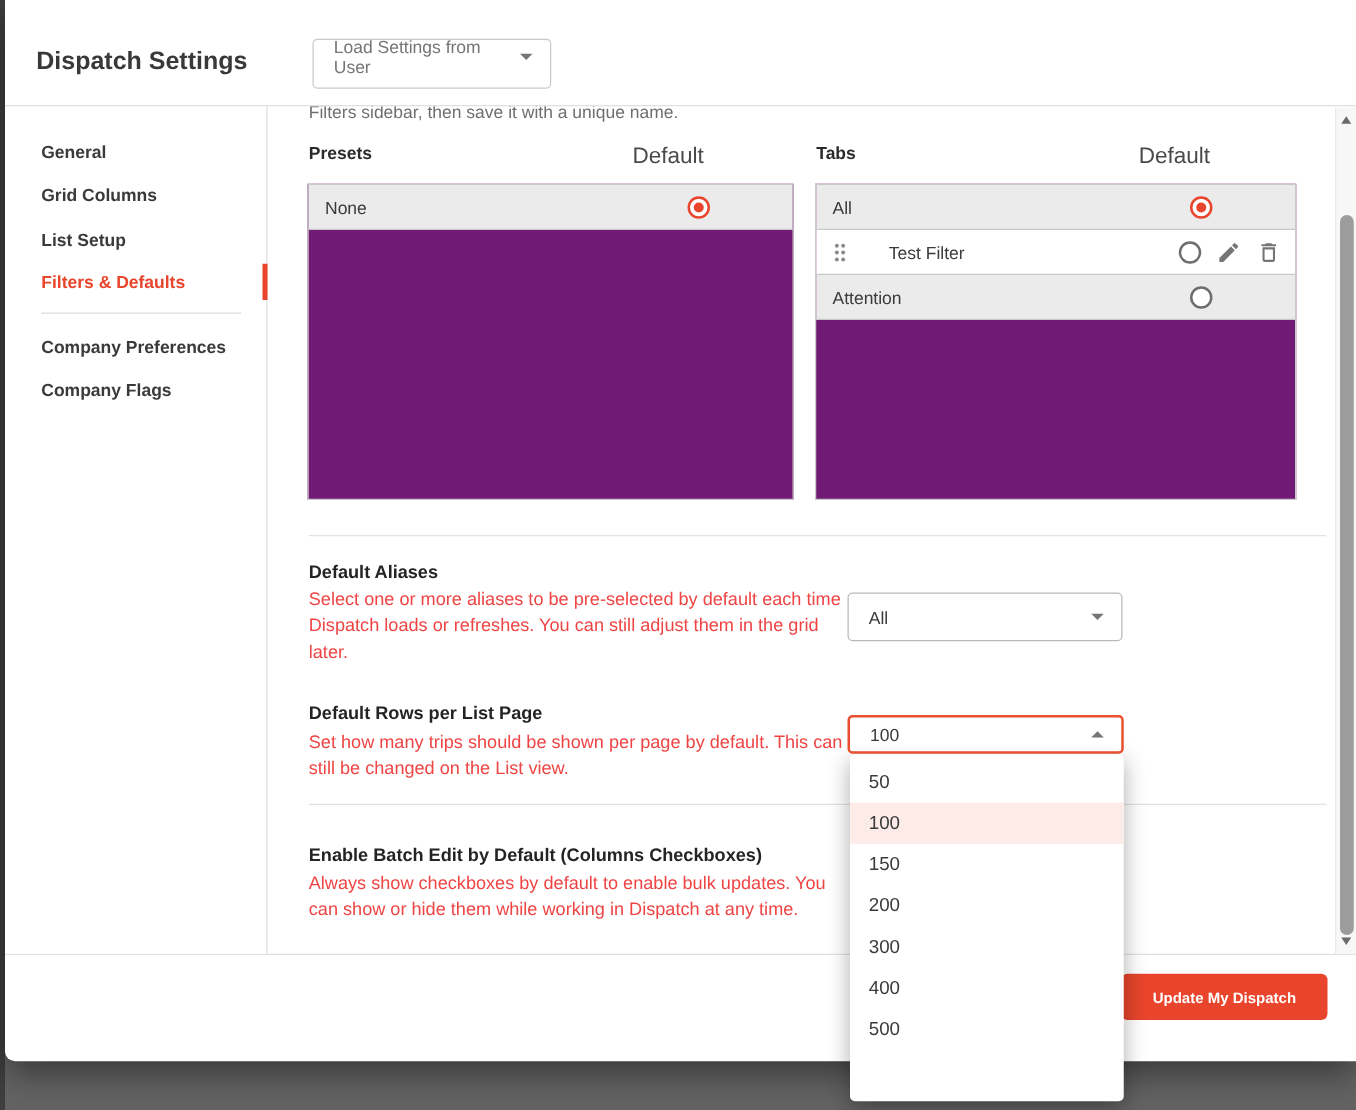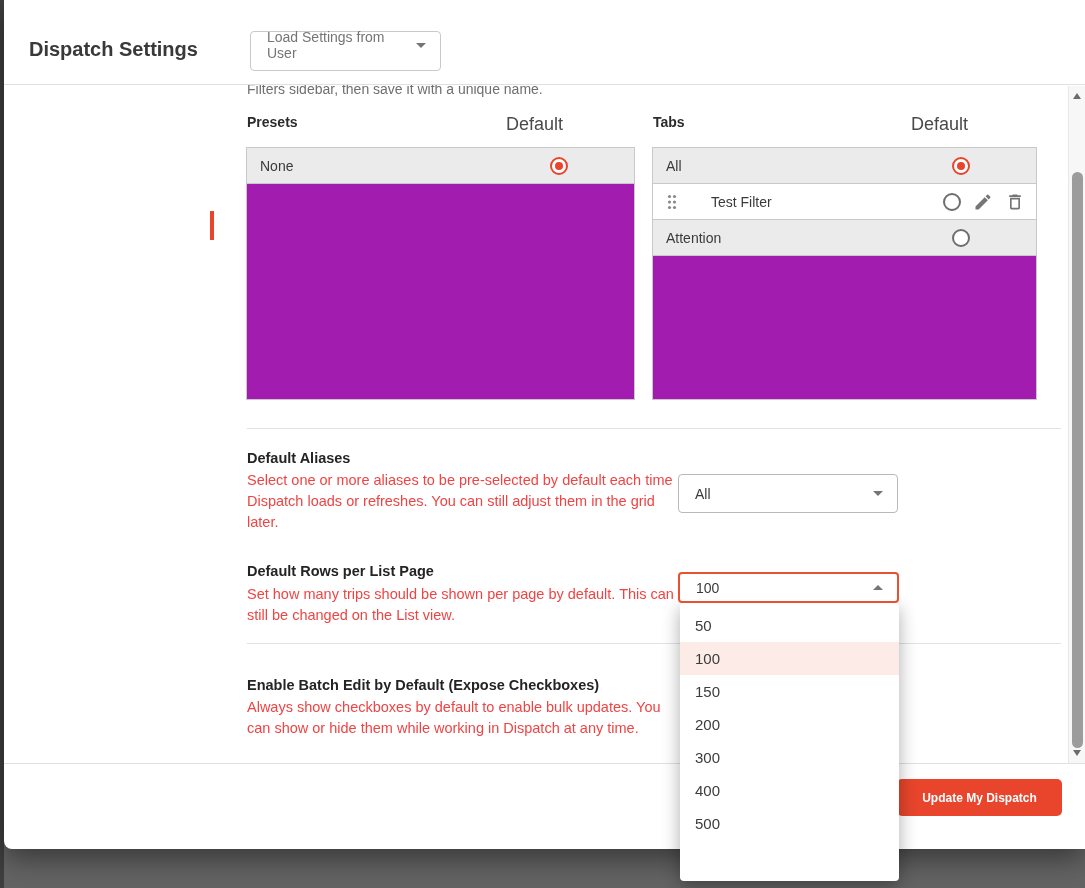--- a/index.html
+++ b/index.html
@@ -36,21 +36,21 @@
   .side-divider { position: absolute; left: 29px; width: 160px; height: 1px; background: #dcdcdc; }
   .active-bar { position: absolute; left: 210px; top: 211px; width: 4px; height: 29px; background: #e8452c; z-index: 7; }
 
   
   .content-text { position: absolute; z-index: 3; }
   .intro { left: 247px; top: 81px; font-size: 14px; color: #6f6f6f; }
 
   .panel-label { position: absolute; font-size: 14px; font-weight: 700; color: #2b2b2b; z-index: 3; }
   .col-header { position: absolute; width: 100px; text-align: right; font-size: 18px; color: #4a4a4a; z-index: 3; }
 
-  .panel { position: absolute; top: 147px; height: 253px; border: 1px solid #c9c9c9; background: #a21caf; z-index: 3; }
+  .panel { position: absolute; top: 147px; height: 253px; border: 1px solid #c9c9c9; background: #701a75; z-index: 3; }
   .panel.presets { left: 246px; width: 389px; }
   .panel.tabs { left: 652px; width: 385px; }
   .prow { display: flex; align-items: center; height: 36px; border-bottom: 1px solid #c9c9c9;
           background: #ebebeb; font-size: 14px; color: #3a3a3a; }
   .prow.white { background: #fff; }
   .prow .name { margin-left: 13px; }
   .prow .spacer { flex: 1; }
 
   .radio { width: 18px; height: 18px; border: 2px solid #6e6e6e; border-radius: 50%; position: relative;
            flex: none; cursor: pointer; background: #fff; }
@@ -111,20 +111,29 @@
   <div class="modal-bg"></div>
 
   <div class="header">
     <div class="page-title">Dispatch Settings</div>
     <button class="load-btn">
       <span class="lbl">Load Settings from User</span>
       <span class="caret-down"></span>
     </button>
   </div>
 
+  <nav class="sidebar">
+    <button class="side-item" style="top:26px">General</button>
+    <button class="side-item" style="top:61px">Grid Columns</button>
+    <button class="side-item" style="top:97px">List Setup</button>
+    <button class="side-item active" style="top:130px">Filters &amp; Defaults</button>
+    <div class="side-divider" style="top:165px"></div>
+    <button class="side-item" style="top:182px">Company Preferences</button>
+    <button class="side-item" style="top:217px">Company Flags</button>
+  </nav>
   <div class="active-bar"></div>
 
   <div class="content-text intro">Filters sidebar, then save it with a unique name.</div>
 
   <div class="panel-label" style="left:247px; top:114px">Presets</div>
   <div class="col-header" style="left:463px; top:114px">Default</div>
   <div class="panel presets">
     <div class="prow">
       <span class="name">None</span>
       <span class="spacer"></span>
@@ -185,21 +194,21 @@
 
   <div class="section-title" style="top:563px">Default Rows per List Page</div>
   <div class="section-desc" style="top:584px; width:432px">Set how many trips should be shown per page by default. This can still be changed on the List view.</div>
   <button class="select-box rows-select">
     <span class="val">100</span>
     <span class="caret-up"></span>
   </button>
 
   <div class="hdivider" style="top:643px"></div>
 
-  <div class="section-title" style="top:677px">Enable Batch Edit by Default (Expose Checkboxes)</div>
+  <div class="section-title" style="top:677px">Enable Batch Edit by Default (Columns Checkboxes)</div>
   <div class="section-desc" style="top:697px; width:440px">Always show checkboxes by default to enable bulk updates. You can show or hide them while working in Dispatch at any time.</div>
 
   <div class="footer-divider"></div>
   <button class="update-btn">Update My Dispatch</button>
 
   <div class="scrollbar">
     <div class="sb-arrow sb-up"></div>
     <div class="sb-thumb"></div>
     <div class="sb-arrow sb-down"></div>
   </div>

